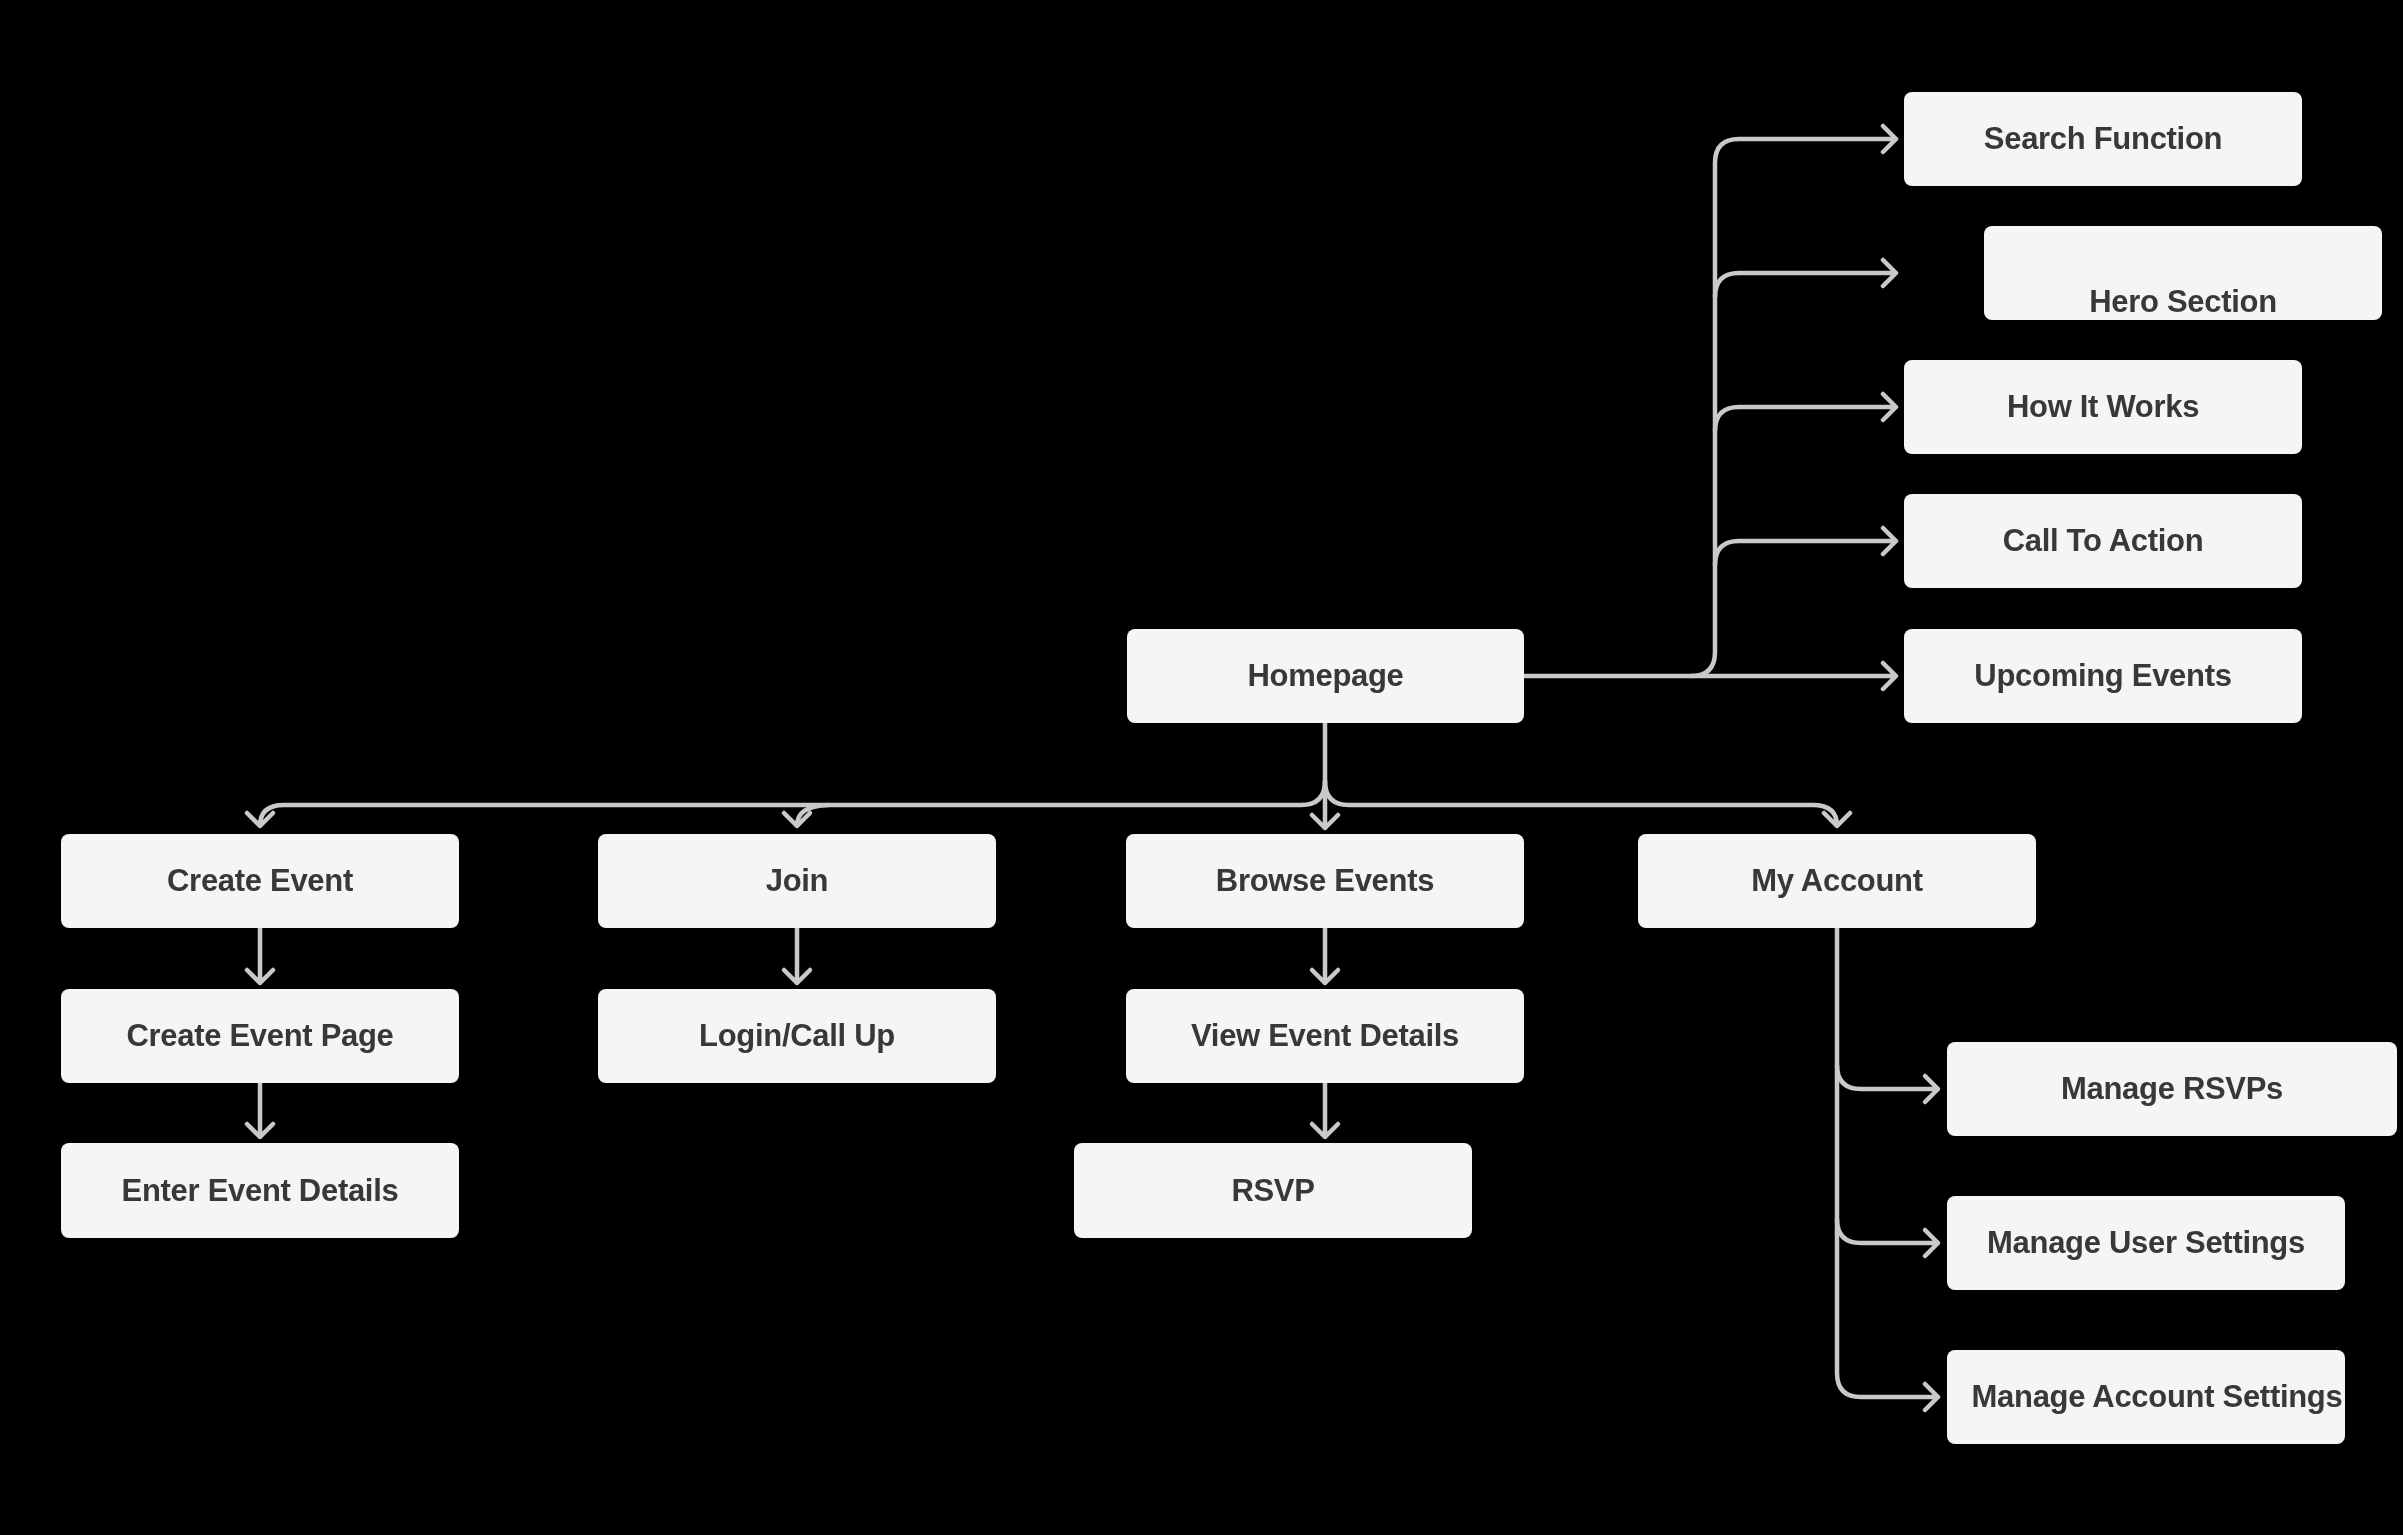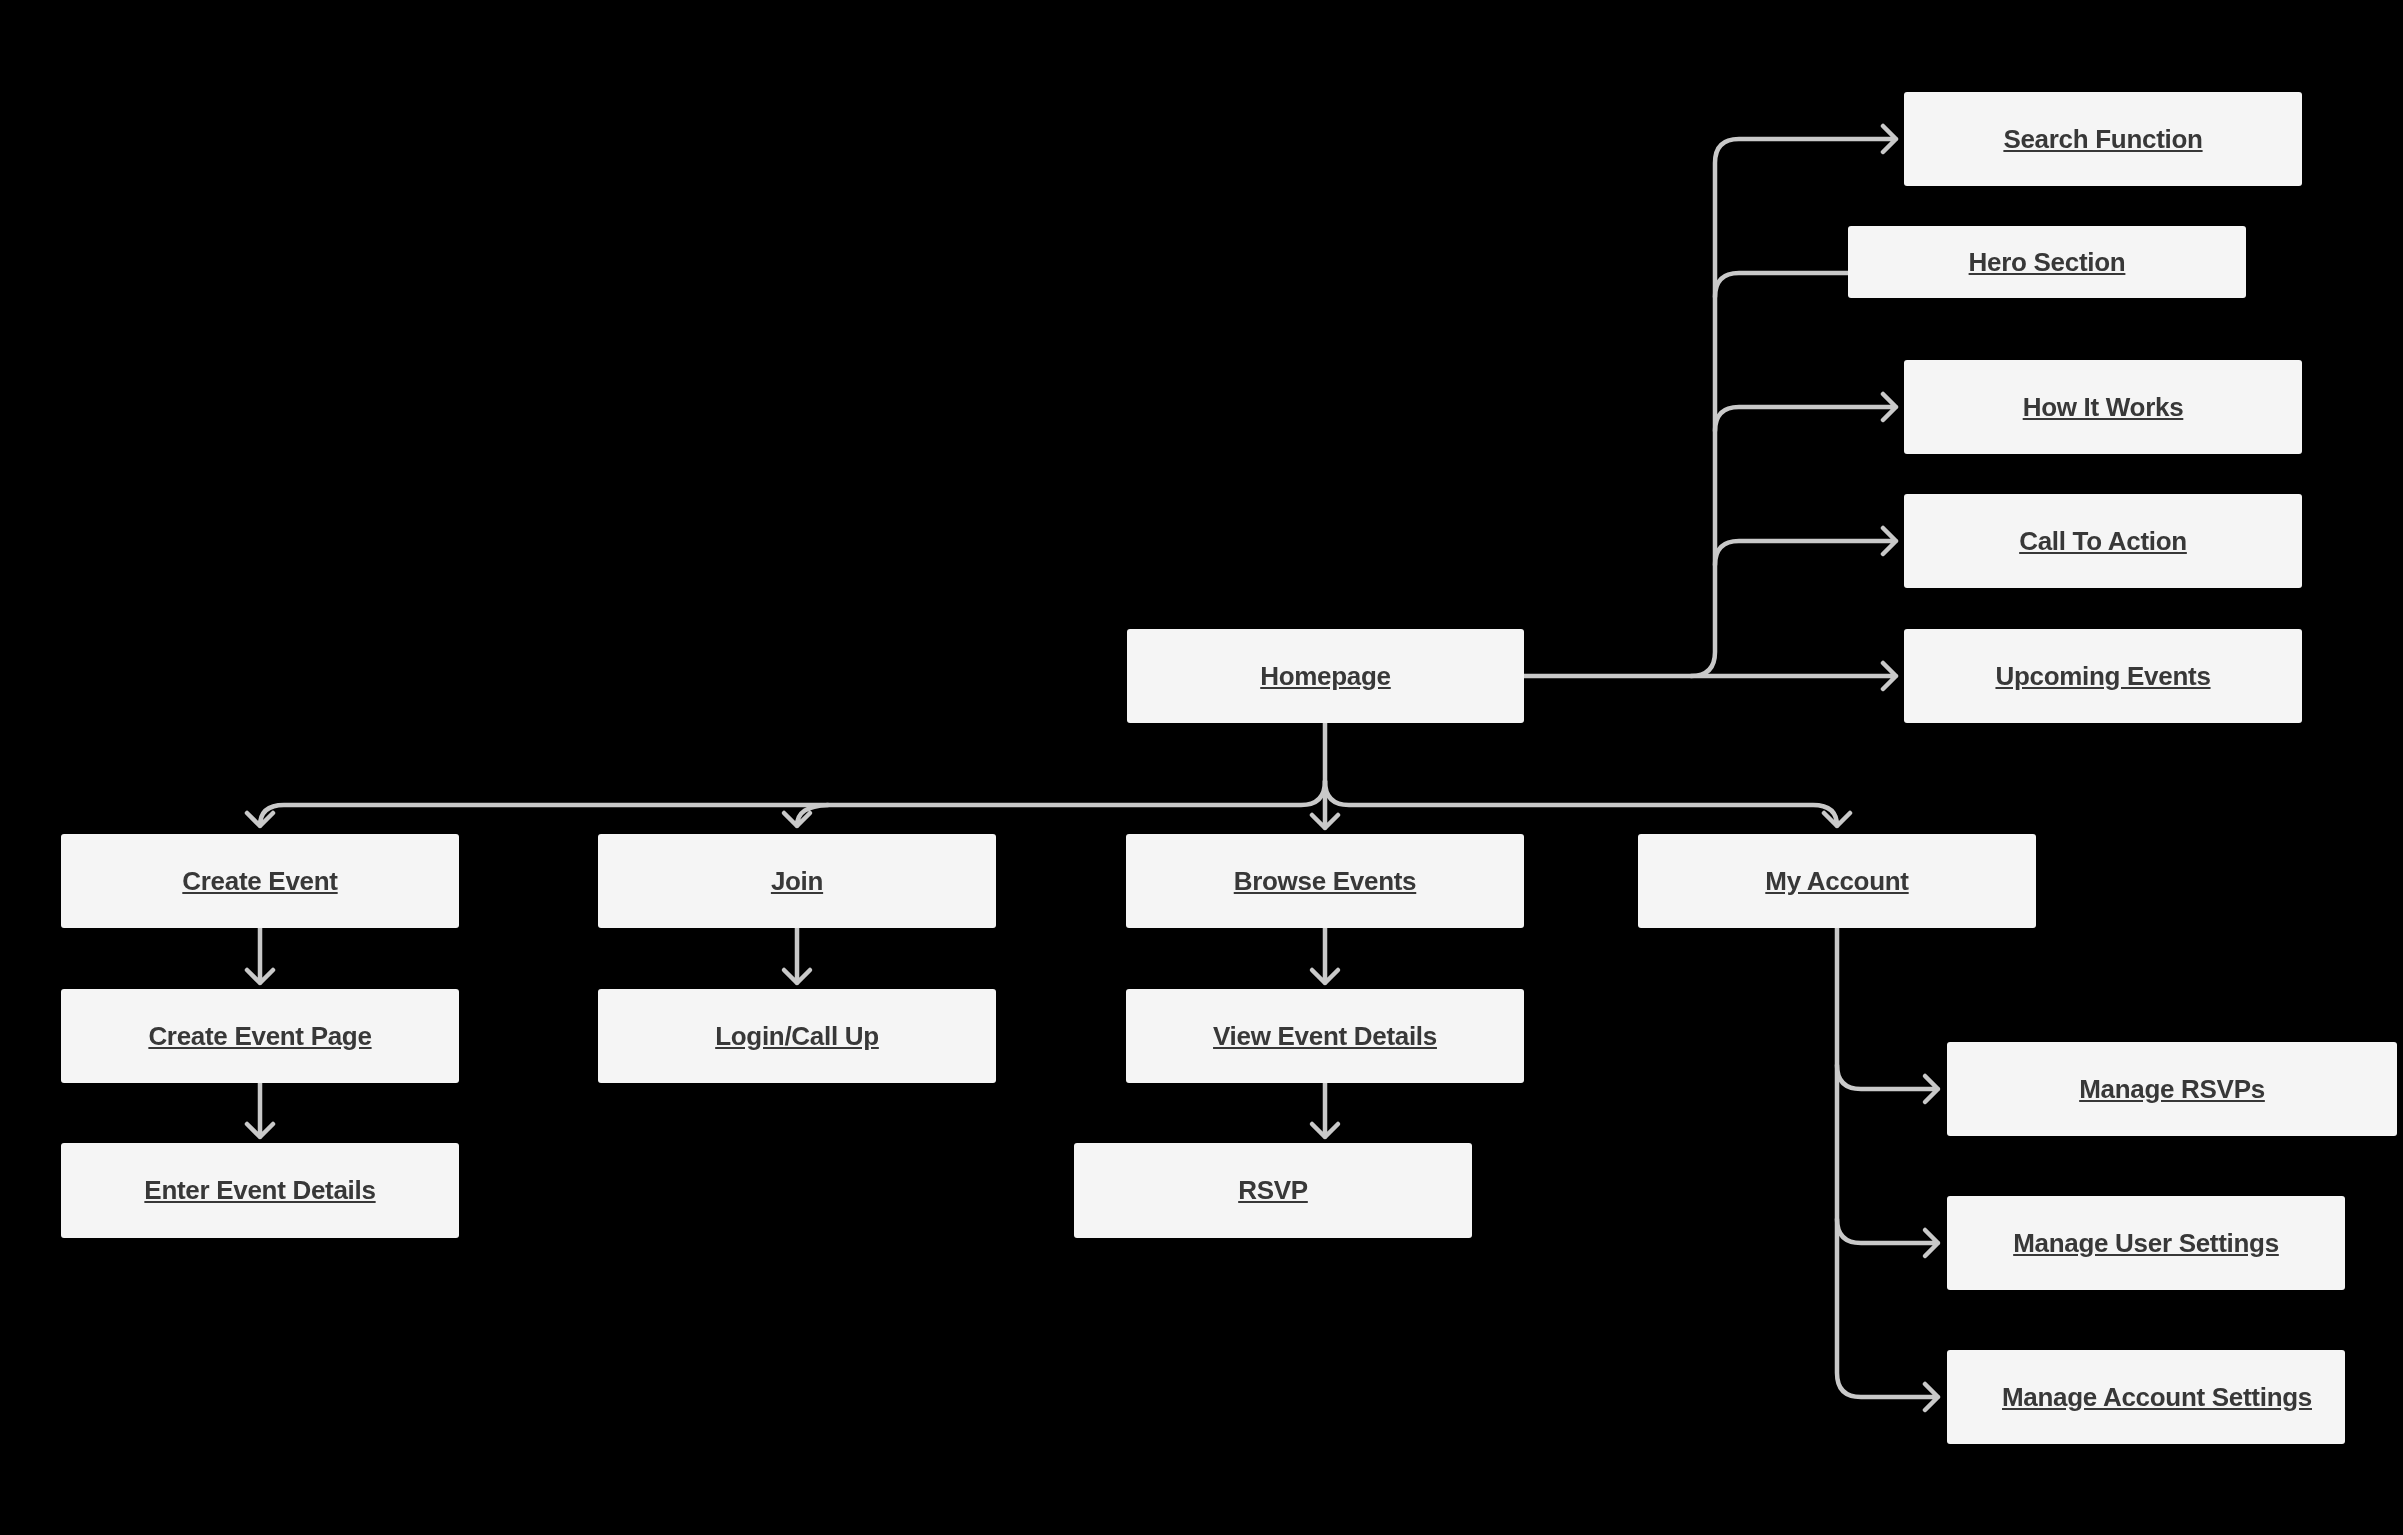--- a/index.html
+++ b/index.html
@@ -25,32 +25,31 @@
   #connectors path {
     fill: none;
     stroke: var(--connector);
     stroke-width: 4.5;
     stroke-linecap: round;
     stroke-linejoin: round;
   }
   .node {
     position: absolute;
     background: var(--node-fill);
-    border-radius: 3px;
+    border-radius: 8px;
     display: flex;
     align-items: center;
     justify-content: center;
     text-align: center;
     font-weight: 700;
-    font-size: 26px;
+    font-size: 31px;
     letter-spacing: -0.3px;
     color: var(--node-text);
     box-sizing: border-box;
     cursor: default;
-    text-decoration: underline;
   }
 </style>
 </head>
 <body>
 
 <div id="canvas">
 
   <svg id="connectors" width="2403" height="1535" viewBox="0 0 2403 1535">
     <path d="M 1524,676 H 1896 M 1883,663 L 1896,676 L 1883,689"></path>
     <path d="M 1691,676 Q 1715,676 1715,652 V 163 Q 1715,139 1739,139 H 1896 M 1883,126 L 1896,139 L 1883,152"></path>
@@ -72,21 +71,21 @@
   </svg>
 
   <div class="node" style="left:1127px; top:629px; width:397px; height:94px;">
     <span>Homepage</span>
   </div>
 
   <div class="node" style="left:1904px; top:92px; width:398px; height:94px;">
     <span>Search Function</span>
   </div>
 
-  <div class="node" style="left:1848px; top:226px; width:398px; height:72px;">
+  <div class="node" style="left:1984px; top:226px; width:398px; height:94px;align-items:flex-end;">
     <span>Hero Section</span>
   </div>
 
   <div class="node" style="left:1904px; top:360px; width:398px; height:94px;">
     <span>How It Works</span>
   </div>
 
   <div class="node" style="left:1904px; top:494px; width:398px; height:94px;">
     <span>Call To Action</span>
   </div>

